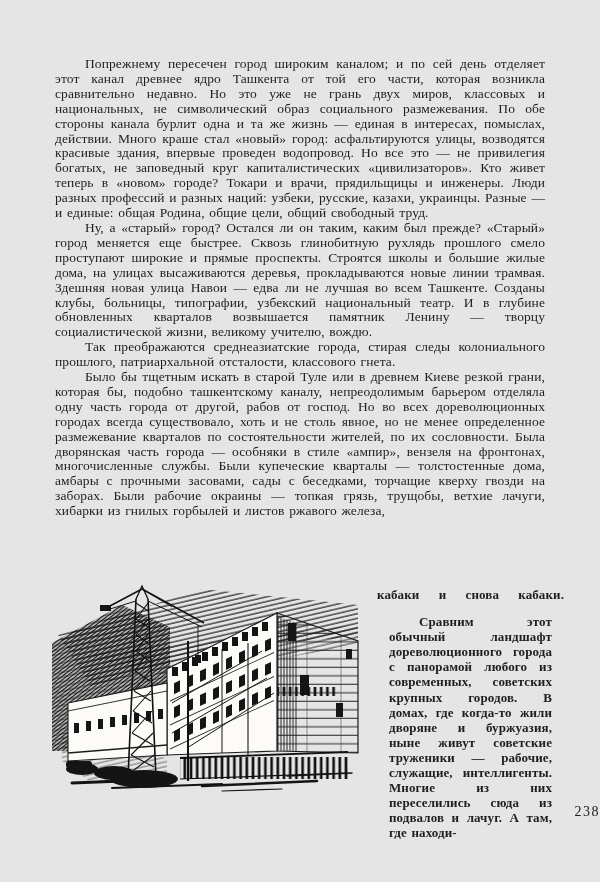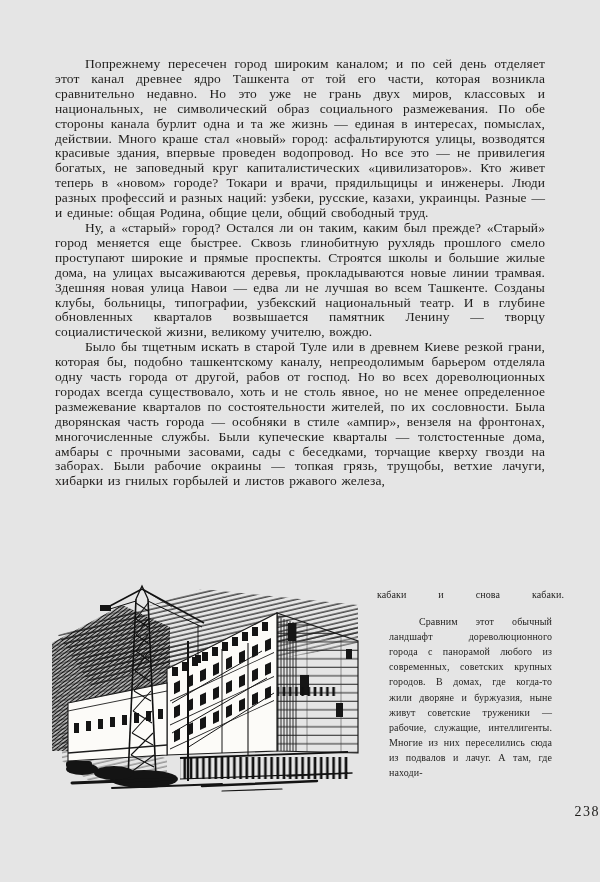--- a/index.html
+++ b/index.html
@@ -16,39 +16,40 @@
     left:55px;top:57px;width:490px;
     font-size:13.5px;line-height:14.9px;
     text-align:justify;
     word-spacing:1.2px;letter-spacing:0.1px;
   }
   .text-block p{margin:0;text-indent:30px;}
   .bottom-section{position:absolute;left:0;top:583px;width:600px;height:230px;}
   .illustration{position:absolute;left:52px;top:0;width:308px;height:212px;}
   .side-col{
     position:absolute;left:377px;top:4px;width:187px;
-    font-size:10px;line-height:15.1px;
-    text-align:justify;word-spacing:1.2px;letter-spacing:0.1px;
+    font-size:13px;line-height:15.1px;
+    text-align:justify;word-spacing:1.2px;letter-spacing:0.1px;font-weight:bold;
   }
   .overflow-line{text-align:justify;text-align-last:justify;margin:0;}
   .side-col p{margin:12px;text-indent:30px;}
   .page-number{
     position:absolute;left:0;top:804px;width:600px;
     text-align:right;font-size:14px;letter-spacing:1.5px;
     color:#1c1b19;
   }
 </style>
 </head>
 <body>
 
 <div class="page">
 
   <div class="text-block">
     <p>Попрежнему пересечен город широким каналом; и по сей день отделяет этот канал древнее ядро Ташкента от той его части, которая возникла сравнительно недавно. Но это уже не грань двух миров, классовых и национальных, не символический образ социального размежевания. По обе стороны канала бурлит одна и та же жизнь — единая в интересах, помыслах, действии. Много краше стал «новый» город: асфальтируются улицы, возводятся красивые здания, впервые проведен водопровод. Но все это — не привилегия богатых, не заповедный круг капиталистических «цивилизаторов». Кто живет теперь в «новом» городе? Токари и врачи, прядильщицы и инженеры. Люди разных профессий и разных наций: узбеки, русские, казахи, украинцы. Разные — и единые: общая Родина, общие цели, общий свободный труд.</p>
     <p>Ну, а «старый» город? Остался ли он таким, каким был прежде? «Старый» город меняется еще быстрее. Сквозь глинобитную рухлядь прошлого смело проступают широкие и прямые проспекты. Строятся школы и большие жилые дома, на улицах высаживаются деревья, прокладываются новые линии трамвая. Здешняя новая улица Навои — едва ли не лучшая во всем Ташкенте. Созданы клубы, больницы, типографии, узбекский национальный театр. И в глубине обновленных кварталов возвышается памятник Ленину — творцу социалистической жизни, великому учителю, вождю.</p>
+    <p>Так преображаются среднеазиатские города, стирая следы колониального прошлого, патриархальной отсталости, классового гнета.</p>
     <p>Было бы тщетным искать в старой Туле или в древнем Киеве резкой грани, которая бы, подобно ташкентскому каналу, непреодолимым барьером отделяла одну часть города от другой, рабов от господ. Но во всех дореволюционных городах всегда существовало, хоть и не столь явное, но не менее определенное размежевание кварталов по состоятельности жителей, по их сословности. Была дворянская часть города — особняки в стиле «ампир», вензеля на фронтонах, многочисленные службы. Были купеческие кварталы — толстостенные дома, амбары с прочными засовами, сады с беседками, торчащие кверху гвозди на заборах. Были рабочие окраины — топкая грязь, трущобы, ветхие лачуги, хибарки из гнилых горбылей и листов ржавого железа,</p>
   </div>
 
   <div class="bottom-section">
 
     <svg class="illustration" viewBox="0 0 308 212" xmlns="http://www.w3.org/2000/svg">
       <defs>
         <pattern id="hatchLong" patternUnits="userSpaceOnUse" width="70" height="4.6" patternTransform="rotate(-13)">
           <line x1="0" y1="2" x2="70" y2="2" stroke="#191919" stroke-width="1.25"></line>
         </pattern>

